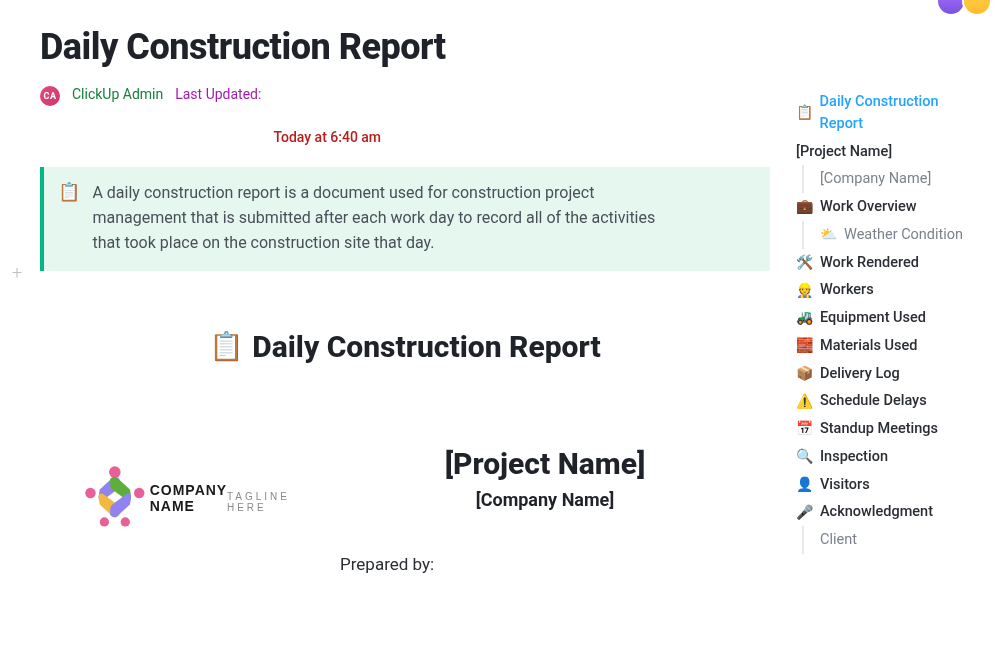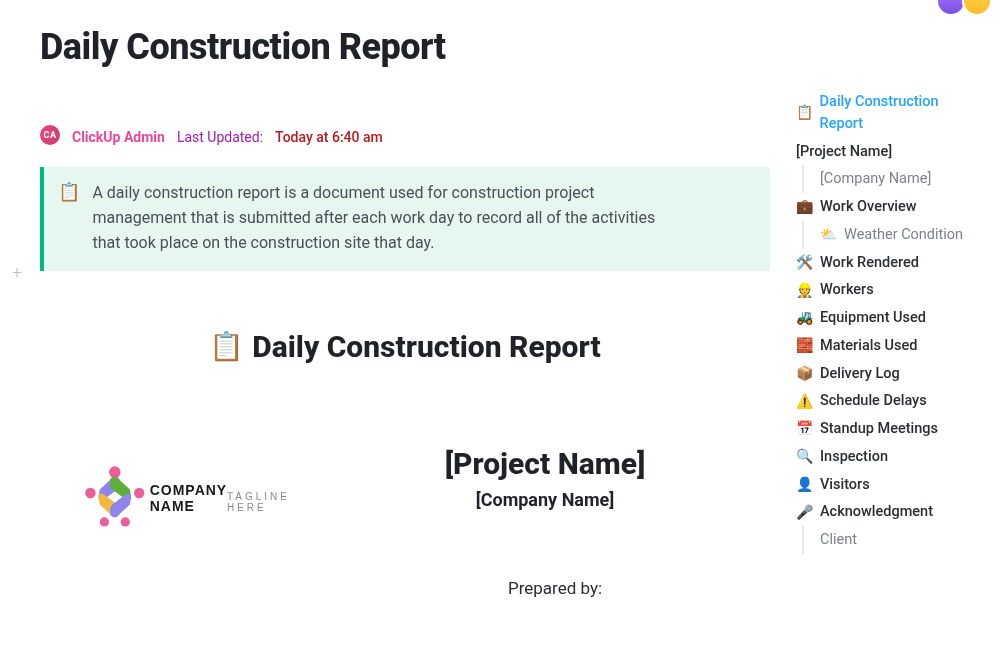--- a/index.html
+++ b/index.html
@@ -1,23 +1,23 @@
 <!DOCTYPE html>
 <html><head>
 <meta charset="utf-8">
 <style>
 * { margin: 0; padding: 0; box-sizing: border-box; }
 body { font-family: -apple-system, BlinkMacSystemFont, "Segoe UI", Roboto, Helvetica, Arial, sans-serif; background: #ffffff; color: #2a2e34; width: 1000px; height: 670px; overflow: hidden; position: relative; }
 
 .main { display: flex; width: 100%; height: 100%; }
 .content { flex: 1; padding: 26px 10px 0 40px; }
 .page-title { font-size: 36px; font-weight: 800; color: #1f2228; letter-spacing: -0.5px; }
-.meta-row { display:flex; align-items:flex-end; gap:12px; margin-top: 18px; font-size:14px;}
+.meta-row { display:flex; align-items:flex-start; gap:12px; margin-top: 18px; font-size:14px;}
 .author-badge { width:20px; height:20px; border-radius:50%; background: linear-gradient(135deg,#e8467c,#c93a6b); color:#fff; font-size:9px; font-weight:700; display:flex; align-items:center; justify-content:center; letter-spacing:0.5px;}
-.author-name { color:#ec4899; font-weight:700;margin-top:28px;}
+.author-name { color:#15803d; font-weight:400;}
 .meta-label { color:#a21caf;}
 .meta-bold { color:#b91c1c; font-weight:500;margin-top:43px;}
 
 .callout { margin-top: 22px; background:#e6f7f0; border-left:4px solid #00b884; padding: 14px 90px 16px 14px; display:flex; gap:12px; font-size:16px; color:#495059; line-height:1.55; position:relative;}
 .callout-icon { font-size:18px; line-height:1.2; flex:0 0 auto;}
 
 .plus-gutter { position:absolute; left:12px; top:262px; color:#b9bec7; font-size:18px; font-weight:300;}
 
 .doc-heading { text-align:center; font-size:30px; font-weight:800; color:#1f2228; margin-top: 58px; display:flex; align-items:center; justify-content:center; gap:8px;}
 .doc-heading .emo { font-size:28px; }
@@ -25,21 +25,21 @@
 .proj-row { display:flex; margin-top: 78px; align-items:flex-start;}
 .logo-col { width: 250px; display:flex; flex-direction:row; align-items:center; padding-left:40px;}
 .logo-box { width:120px; height:110px; position:relative; }
 .logo-box svg { width:100%; height:100%; }
 .logo-name { font-family: Arial, sans-serif; font-size:14px; font-weight:700; letter-spacing:1px; color:#1a1a1a; margin-top:2px;}
 .logo-tag { font-family: Arial, sans-serif; font-size:10px; letter-spacing:3px; color:#8a8a8a; margin-top:10px;}
 
 .info-col { flex:1; padding-left:30px; padding-top:4px;}
 .proj-name { font-size:30px; font-weight:800; color:#1f2228; text-align:center; }
 .comp-name { font-size:18px; font-weight:700; color:#1f2228; text-align:center; margin-top:8px;}
-.field-row { font-size:17px; color:#2a2e34; margin-top:64px; line-height:1.7; padding-left:20px;text-align:center;}
+.field-row { font-size:17px; color:#2a2e34; margin-top:40px; line-height:1.7; padding-left:20px;}
 
 .outline { width: 220px; padding: 88px 18px 0 16px; font-size:14.5px; color:#2a2e34;}
 .ol-item { display:flex; align-items:center; gap:6px; padding: 3px 0; cursor:pointer; line-height:1.5;}
 .ol-item.active { color:#24a3ff; font-weight:500;}
 .ol-item .emo { width:18px; display:inline-block; font-size:14px;}
 .ol-sub { padding-left: 16px; border-left: 2px solid #e6e8ec; margin-left: 6px;}
 .ol-sub .ol-item { color:#7c828d;}
 .ol-item.bold { font-weight:500;}
 
 .yellow-av { position:absolute; top:-14px; right:8px; width:30px; height:30px; border-radius:50%; background:linear-gradient(180deg,#ffd24a,#ffbc2e); border:2px solid #fff;}

